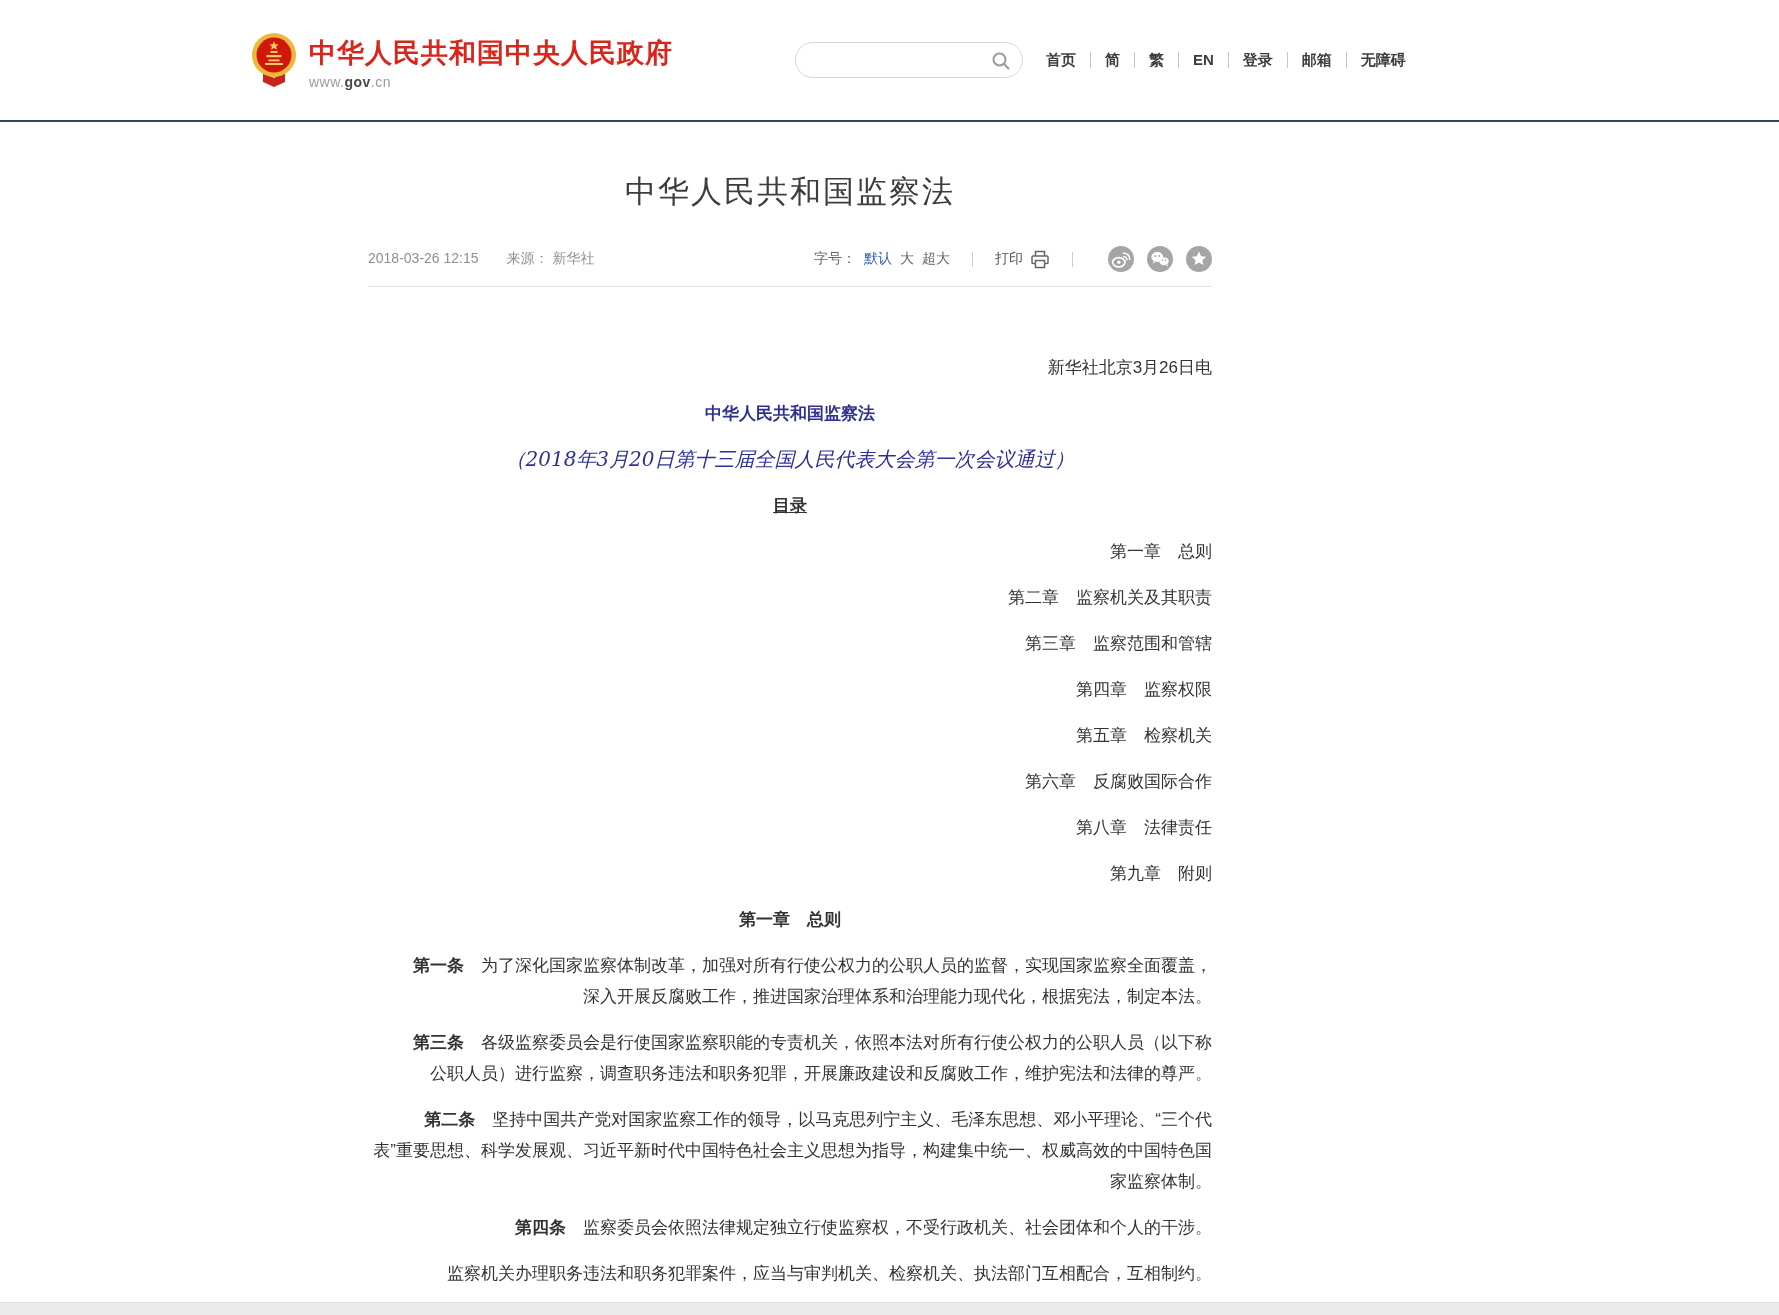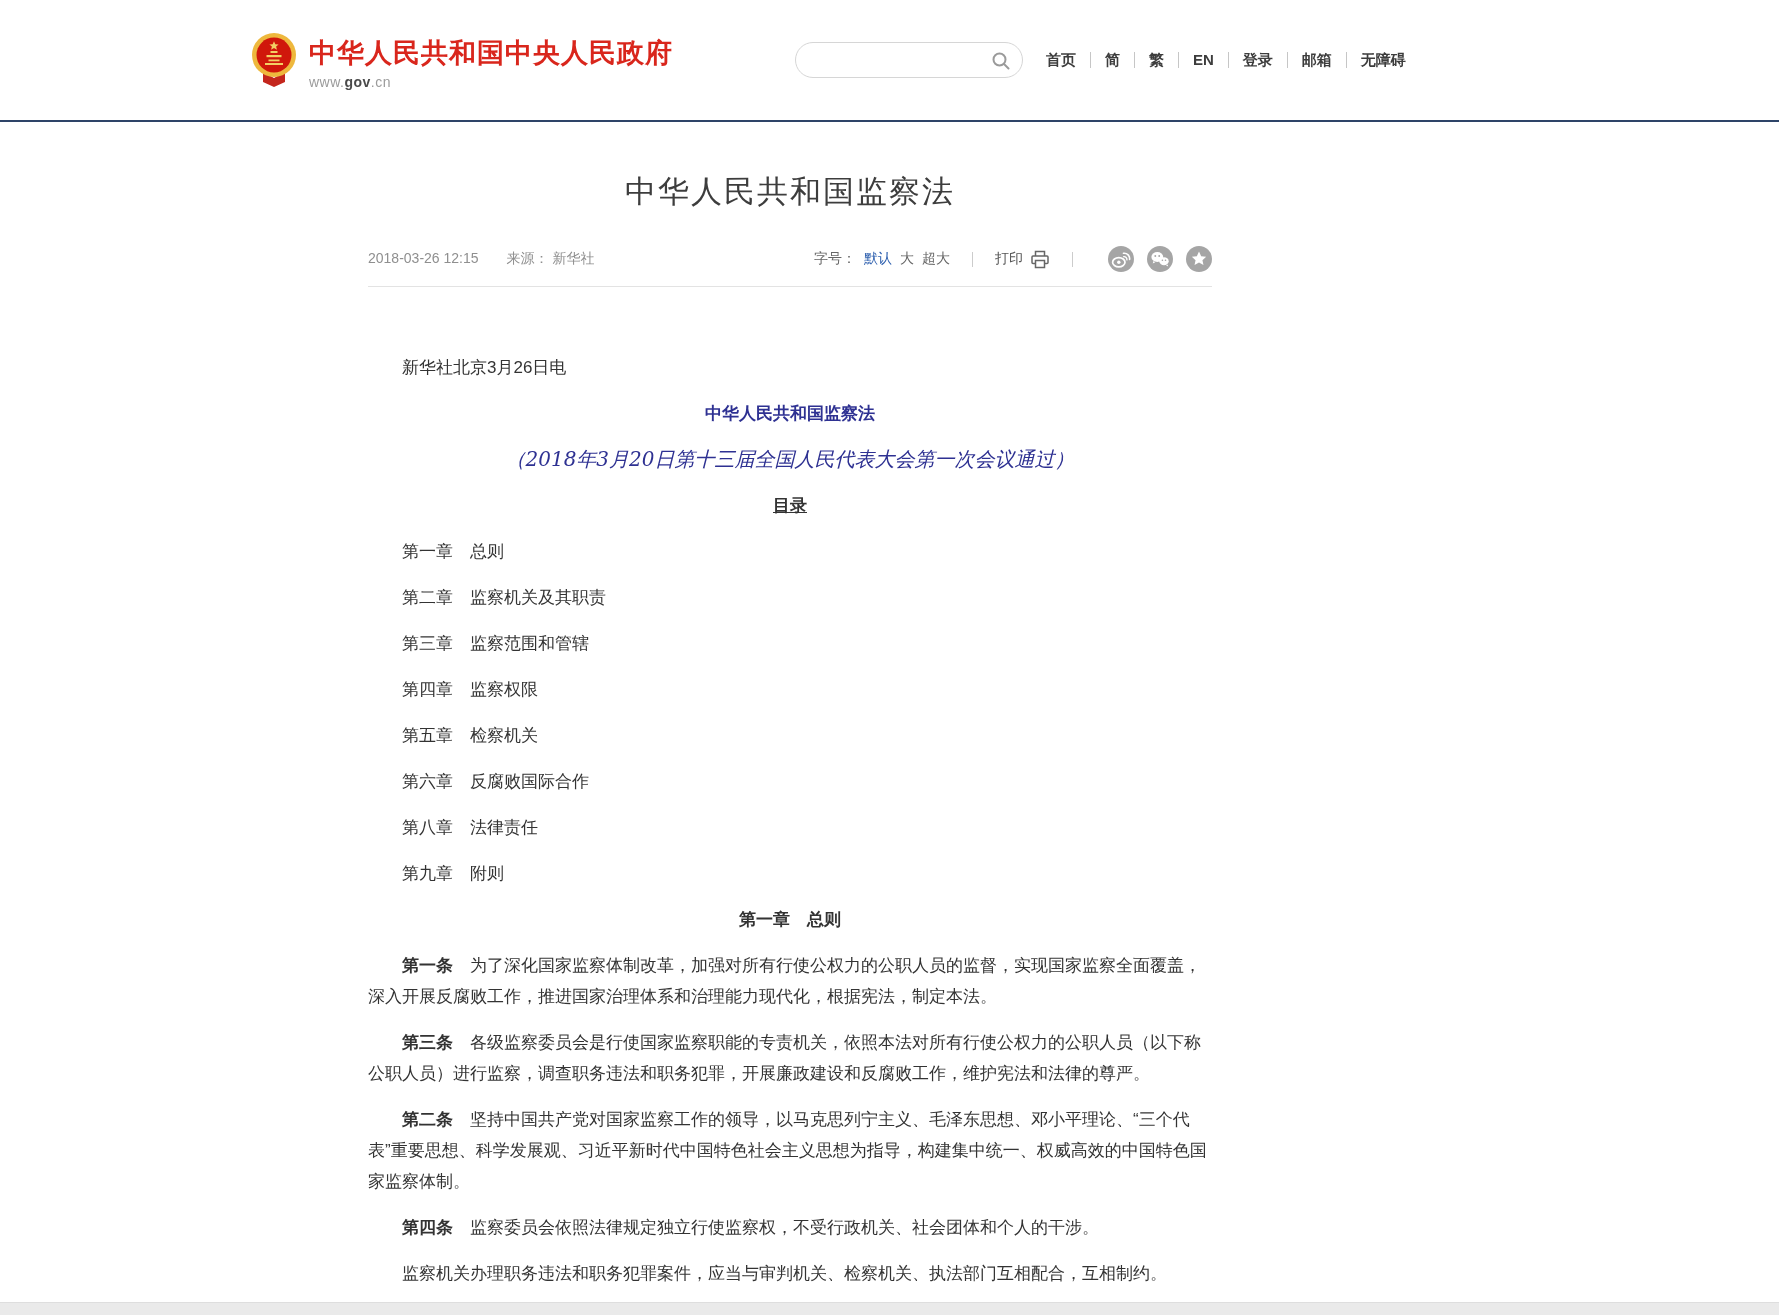--- a/index.html
+++ b/index.html
@@ -32,21 +32,21 @@
   .toolbar{display:flex;align-items:center;color:#666;}
   .toolbar .fs{margin-left:8px;cursor:pointer;color:#666;text-decoration:none;}
   .toolbar .fs-default{color:#2d5fae;font-weight:normal;text-align:center;}
   .tdiv{width:1px;height:15px;background:#ccc;margin:0 22px;}
   .print-btn{display:flex;align-items:center;gap:7px;color:#555;cursor:pointer;text-decoration:none;}
   .circle{width:26px;height:26px;margin-left:13px;cursor:pointer;display:block;}
   .sep-line{border:0;border-top:1px solid #e3e3e3;margin:14px 0 0;}
   
   .body{padding-top:50px;font-size:17px;color:#333;}
   .body p{margin:15px 0;line-height:31px;}
-  .indent{text-indent:2em;}
+  .indent{text-indent:2em;text-align:right;}
   .law-title{text-align:center;font-weight:bold;color:#2e3192;}
   .law-subtitle{text-align:center;color:#2e3192;font-size:20px;
     font-family:"DejaVu Serif","Liberation Serif",serif;font-style:italic;}
   .toc-title{text-align:center;font-weight:bold;text-decoration:underline;}
   .toc-item{margin:10px 0;}
   .law-heading{text-align:center;font-weight:bold;}
   .para b{font-weight:bold;}
   .footer-strip{position:absolute;left:0;top:1302px;width:1779px;height:13px;background:#eaeaea;border-top:1px solid #dedede;box-sizing:border-box;}
 </style>
 </head>

